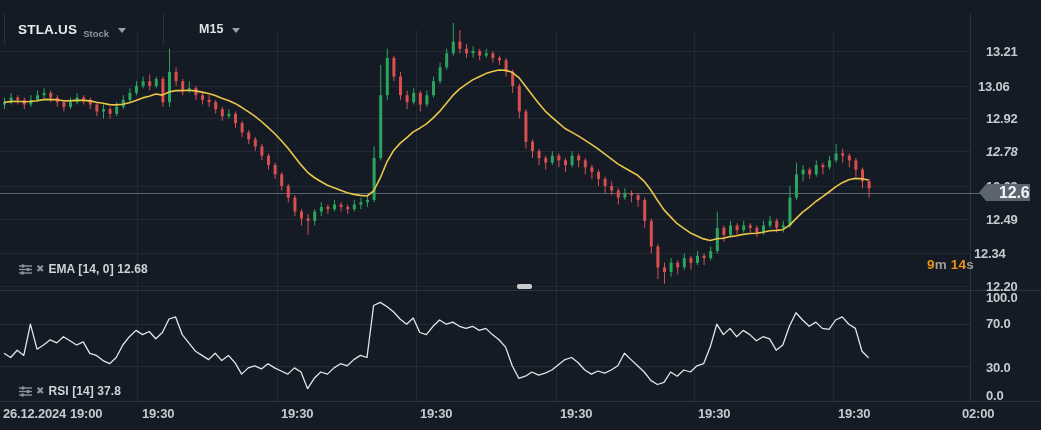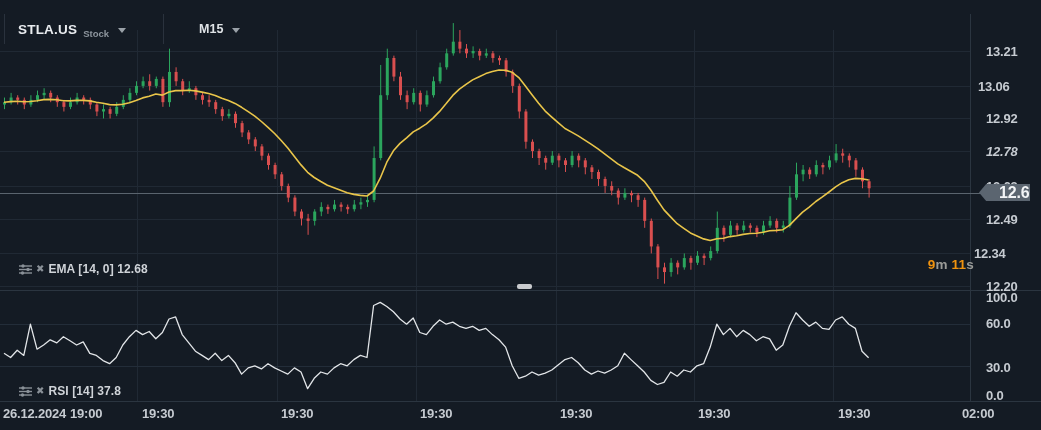--- a/index.html
+++ b/index.html
@@ -400,26 +400,26 @@
             <circle cx="9" cy="5.5" r="1.7"></circle>
             <circle cx="3.5" cy="9" r="1.7"></circle>
           </g>
         </svg>
     </span>
     <span class="ind-icon close-x">✖</span>
     <span class="ind-label">RSI [14] 37.8</span>
   </div>
 
   <div id="countdown">
-    <span class="cd-num">9</span><span class="cd-unit">m</span><span class="cd-sp"></span><span class="cd-num">11</span><span class="cd-unit">s</span>
+    <span class="cd-num">9</span><span class="cd-unit">m</span><span class="cd-sp"></span><span class="cd-num">14</span><span class="cd-unit">s</span>
   </div>
 
   <div id="rsi-axis">
       <div class="axis-label" style="left: 16px; top: 2px;">100.0</div>
-      <div class="axis-label" style="left: 16px; top: 28px;">60.0</div>
+      <div class="axis-label" style="left: 16px; top: 28px;">70.0</div>
       <div class="axis-label" style="left: 16px; top: 72px;">30.0</div>
       <div class="axis-label" style="left: 16px; top: 100px;">0.0</div>
     </div>
   <div id="time-axis">
       <div class="axis-label" style="left: 3px; top: 4px;">26.12.2024</div>
       <div class="axis-label" style="left: 70px; top: 4px;">19:00</div>
       <div class="axis-label" style="left: 142px; top: 4px;">19:30</div>
       <div class="axis-label" style="left: 281px; top: 4px;">19:30</div>
       <div class="axis-label" style="left: 420px; top: 4px;">19:30</div>
       <div class="axis-label" style="left: 560px; top: 4px;">19:30</div>

